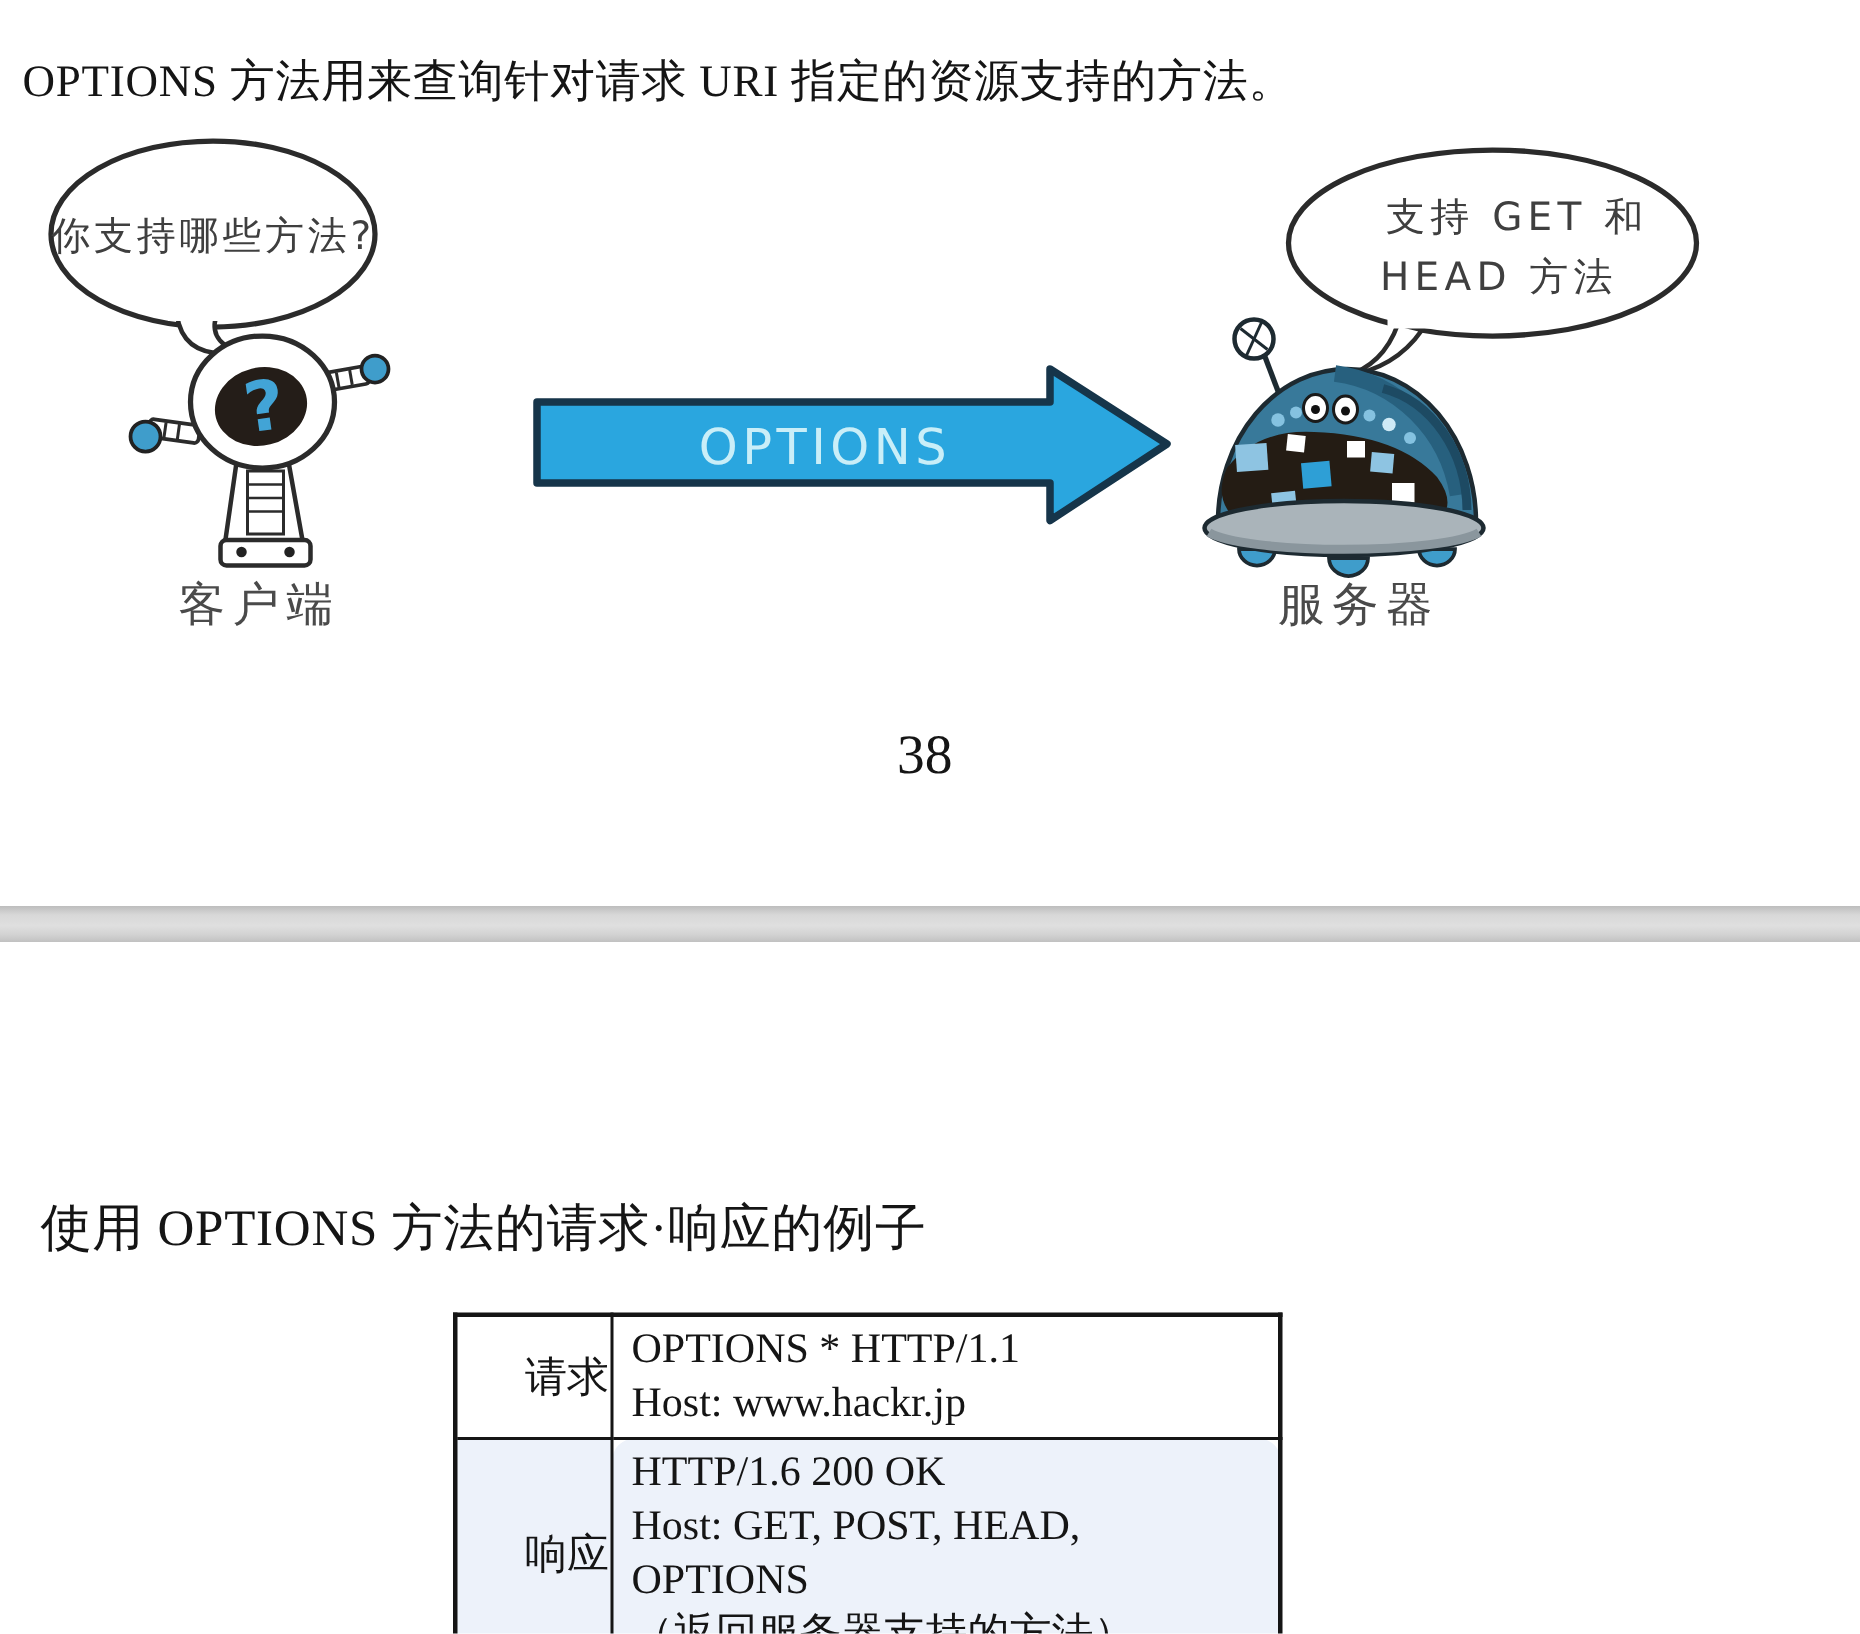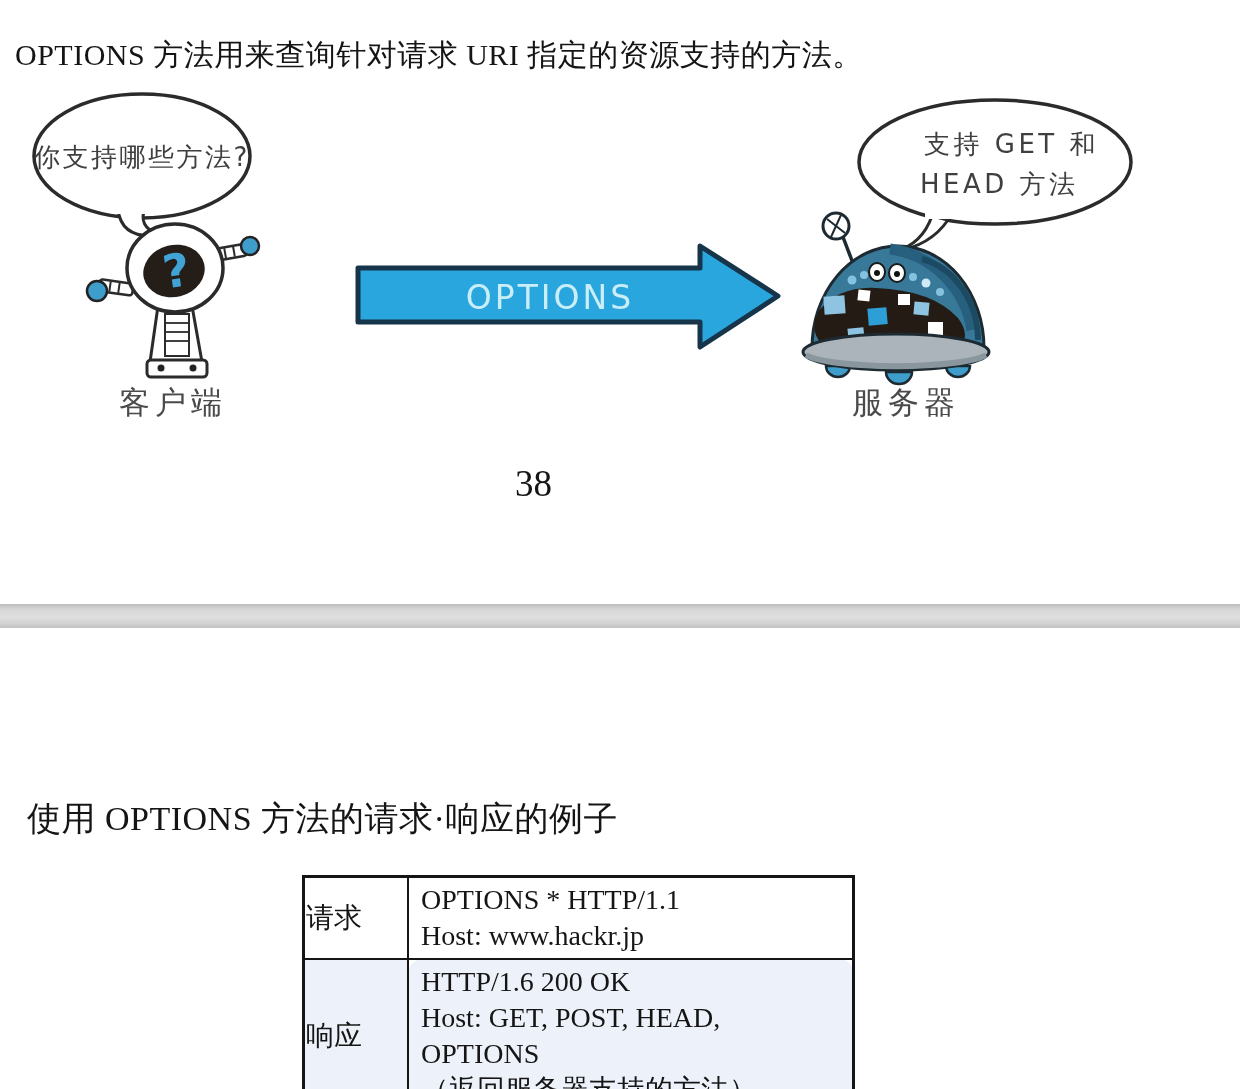--- a/index.html
+++ b/index.html
@@ -6,39 +6,39 @@
   body{
     width:1240px;height:1089px;position:relative;background:#ffffff;overflow:hidden;
     font-family:"Liberation Serif","DejaVu Serif",serif;color:#151515;
   }
   .intro{
     position:absolute;top:4px;left:15px;width:1180px;
     font-size:30px;line-height:42px;letter-spacing:.5px;
   }
   .figure{position:absolute;top:85px;left:0;width:1240px;height:345px;}
   .pagenum{
-    position:absolute;top:462px;left:515px;width:120px;text-align:left;
+    position:absolute;top:482px;left:515px;width:120px;text-align:right;
     font-size:37px;
   }
   .divider{
     position:absolute;top:604px;left:0;width:1240px;height:24px;
     background:linear-gradient(180deg,#bdbdbd 0%,#d8d8d8 25%,#dfdfdf 55%,#d2d2d2 80%,#c1c1c1 100%);
   }
   .heading{
     position:absolute;top:796px;left:27px;margin:0;
     font-size:34px;font-weight:400;letter-spacing:.5px;
   }
   table.example{
     position:absolute;top:875px;left:302px;width:553px;
     border-collapse:collapse;table-layout:fixed;
   }
   table.example,table.example td{border:2px solid #151515;}
   table.example{border-width:3px;}
   td.rowlabel{
-    width:100px;text-align:left;vertical-align:middle;
+    width:100px;text-align:right;vertical-align:middle;
     font-size:28px;background:#ffffff;
   }
   td.rowbody{
     padding:4px 10px 4px 12px;vertical-align:middle;
     font-size:28px;line-height:36px;background:#ffffff;border-radius:15px;
   }
   tr.row-response td{background:#edf2fa;}
   tr.row-request{height:80px;}
   tr.row-response{height:112px;}
   .hand{font-family:"DejaVu Sans","Liberation Sans",sans-serif;}

